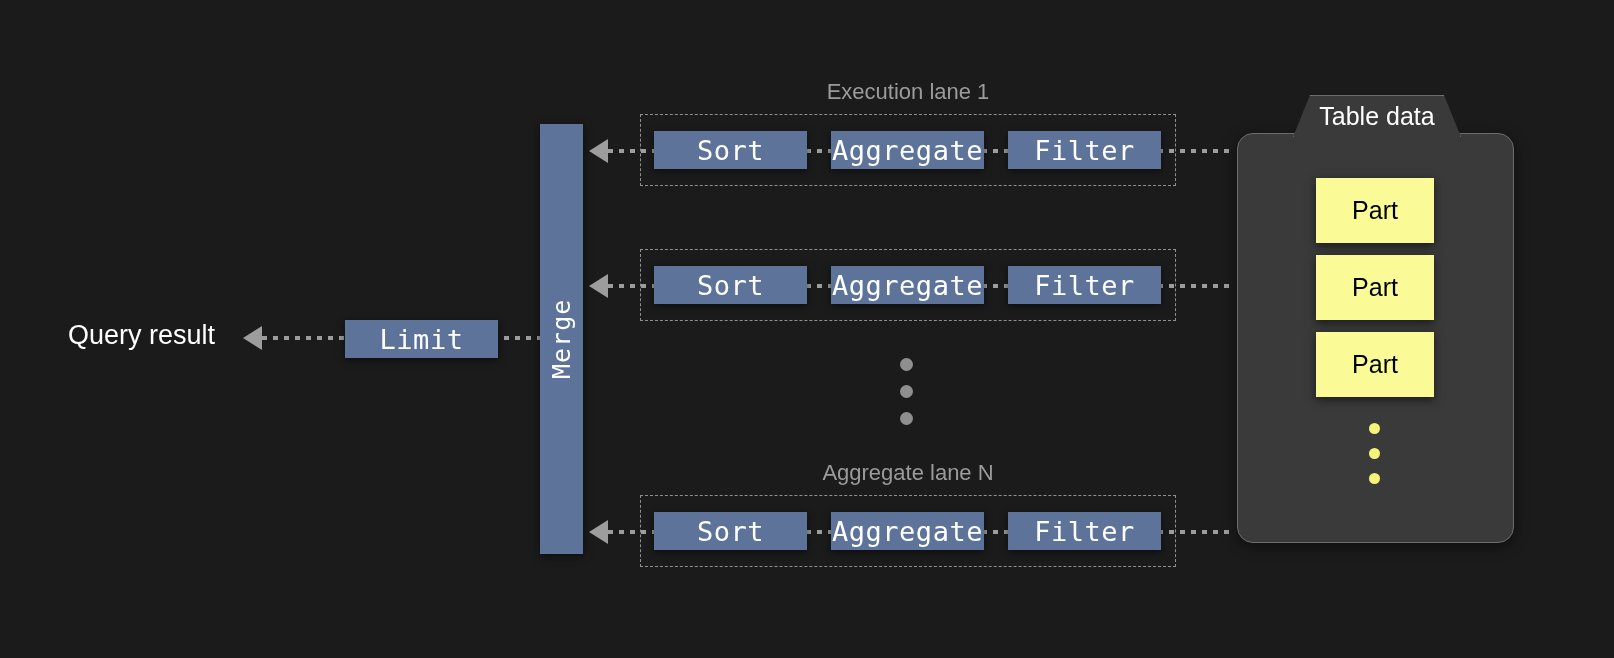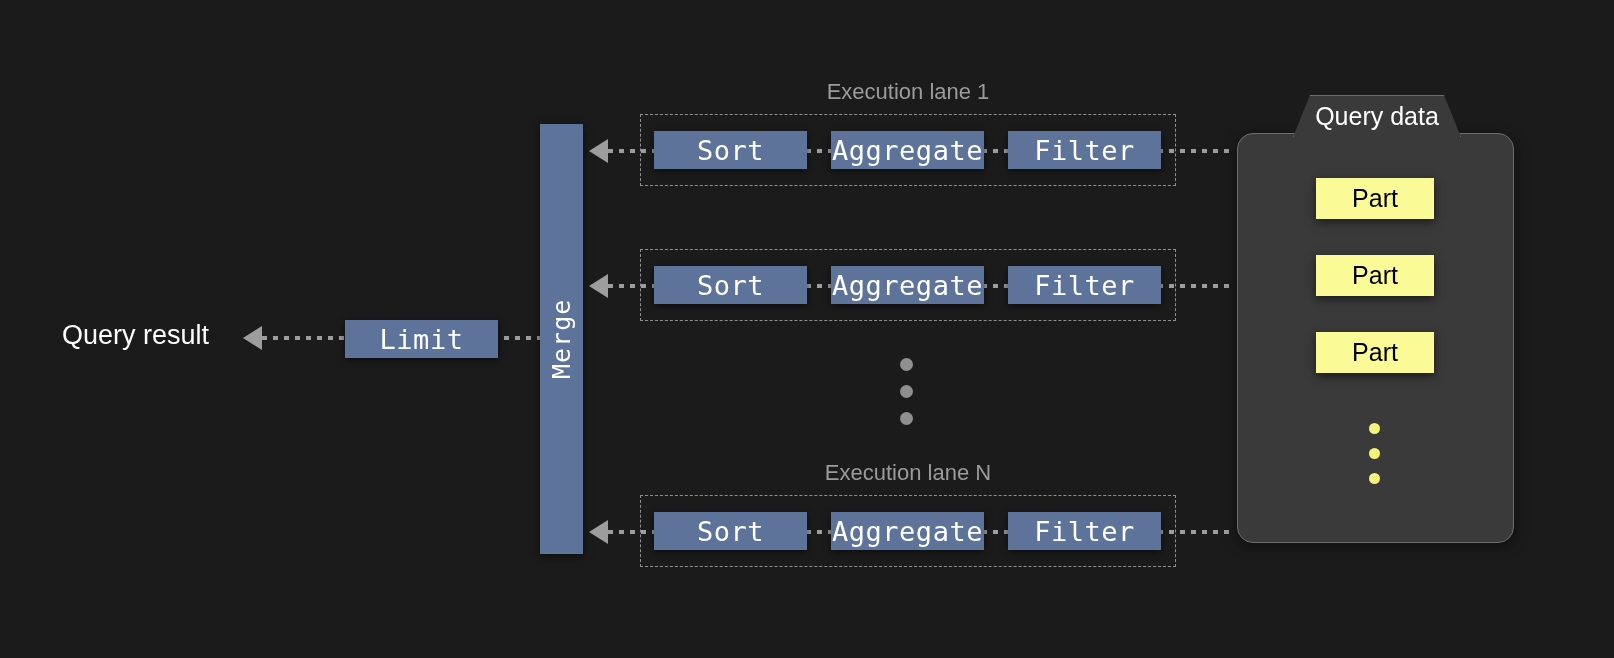--- a/index.html
+++ b/index.html
@@ -151,36 +151,36 @@
     color: #ffffff;
     font-size: 25px;
     white-space: nowrap;
   }
 
   
   .part-box {
     position: absolute;
     left: 1316px;
     width: 118px;
-    height: 41px;
+    height: 65px;
     background: #fafa96;
     color: #000000;
     font-size: 25px;
     display: flex;
     align-items: center;
     justify-content: center;
     box-shadow: 0 3px 9px rgba(0,0,0,0.55);
   }
 </style>
 </head>
 <body>
 
 <div id="canvas">
 
-  <div id="query-result-label" style="left:62px; top:320px;text-align:center;">Query result</div>
+  <div id="query-result-label" style="left:68px; top:320px;text-align:center;">Query result</div>
 
   <div class="arrow-left" style="left:243px; top:326px;"></div>
 
   <div class="dotline" style="left:262px; top:336px; width:278px;"></div>
 
   <div class="op-box" style="left:313px; top:320px; width:153px; height:38px;margin-left:32px;">Limit</div>
 
   <div id="merge-bar">
     <div id="merge-label">Merge</div>
   </div>
@@ -199,31 +199,31 @@
   <div class="op-box" style="left:654px; top:266px; width:153px; height:38px;">Sort</div>
   <div class="op-box" style="left:831px; top:266px; width:153px; height:38px;">Aggregate</div>
   <div class="op-box" style="left:1008px; top:266px; width:153px; height:38px;">Filter</div>
 
   <div class="v-dots" id="lane-ellipsis" style="left:900px; top:358px;">
     <span style="width:13px;height:13px;background:#8f8f8f;margin-bottom:14px;"></span>
     <span style="width:13px;height:13px;background:#8f8f8f;margin-bottom:14px;"></span>
     <span style="width:13px;height:13px;background:#8f8f8f;"></span>
   </div>
 
-  <div class="lane-title" style="top:460px;">Execution lane N</div>
+  <div class="lane-title" style="top:460px;">Aggregate lane N</div>
   <div class="lane-frame" style="top:495px;"></div>
   <div class="arrow-left" style="left:589px; top:520px;"></div>
   <div class="dotline" style="left:608px; top:530px; width:621px;"></div>
   <div class="op-box" style="left:654px; top:512px; width:153px; height:38px;">Sort</div>
   <div class="op-box" style="left:831px; top:512px; width:153px; height:38px;">Aggregate</div>
   <div class="op-box" style="left:1008px; top:512px; width:153px; height:38px;">Filter</div>
 
   <div id="table-data-card"></div>
   <div id="table-data-tab"></div>
-  <div id="table-data-tab-label">Query data</div>
+  <div id="table-data-tab-label">Table data</div>
 
   <div class="part-box" style="top:178px;">Part</div>
   <div class="part-box" style="top:255px;">Part</div>
   <div class="part-box" style="top:332px;">Part</div>
 
   <div class="v-dots" id="part-ellipsis" style="left:1369px; top:423px;">
     <span style="width:11px;height:11px;background:#f4f47a;margin-bottom:14px;"></span>
     <span style="width:11px;height:11px;background:#f4f47a;margin-bottom:14px;"></span>
     <span style="width:11px;height:11px;background:#f4f47a;"></span>
   </div>

